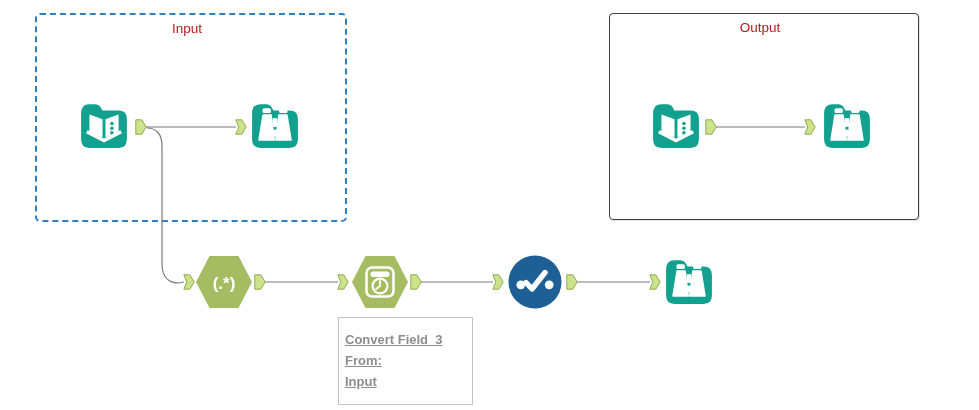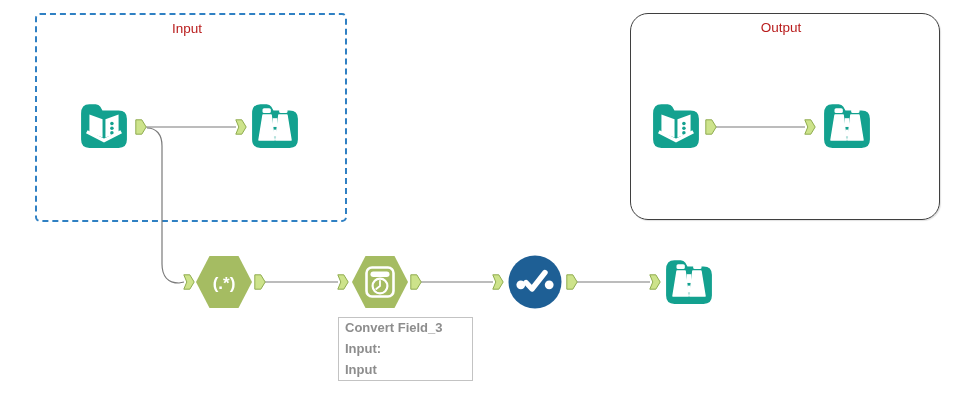--- a/index.html
+++ b/index.html
@@ -5,36 +5,36 @@
   html,body{margin:0;padding:0;}
   body{
     width:979px;height:410px;position:relative;background:#ffffff;
     font-family:"Liberation Sans", sans-serif;overflow:hidden;
   }
   .container{position:absolute;background:transparent;}
   .container.selected{
     border:2px dashed #2f80c3;border-radius:5px;
   }
   .container.normal{
-    border:1.5px solid #3f3f3f;border-radius:18px;
+    border:1.5px solid #3f3f3f;border-radius:4px;
     box-shadow:1px 1px 1px rgba(0,0,0,0.12);
-    margin-left:21px;
   }
   .container-label{
     position:absolute;top:6px;left:0;right:8px;text-align:center;
     font-size:13.5px;color:#b91c1c;
   }
   #wires{position:absolute;left:0;top:0;z-index:1;}
   .tool{position:absolute;z-index:2;line-height:0;}
   .anchor{position:absolute;z-index:3;line-height:0;}
   .annotation{
     position:absolute;left:338px;top:317px;width:121px;height:62px;
     background:#ffffff;border:1px solid #c3c3c3;z-index:2;
-    padding:0 6px;color:#8d8d8d;font-weight:bold;font-size:13px;
+    padding:12px 6px;color:#8d8d8d;font-weight:bold;font-size:13px;
     line-height:1.6;
+    text-decoration:underline;
   }
   .annotation div{white-space:nowrap;}
 </style>
 </head>
 <body>
 
 <div class="container selected" style="left:35px;top:13px;width:308px;height:205px">
   <div class="container-label">Input</div>
 </div>
 
@@ -189,15 +189,15 @@
     </svg>
 </div>
 <div class="anchor" style="left:649px;top:274px">
   <svg width="12" height="16" viewBox="0 0 12 16">
       <path d="M0.8,0.8 L6.8,0.8 L11.2,8 L6.8,15.2 L0.8,15.2 L3.8,8 Z" fill="#cde38b" stroke="#8fac4f" stroke-width="1"></path>
     </svg>
 </div>
 
 <div class="annotation">
   <div>Convert Field_3</div>
-  <div>Input:</div>
+  <div>From:</div>
   <div>Input</div>
 </div>
 
 </body></html>

